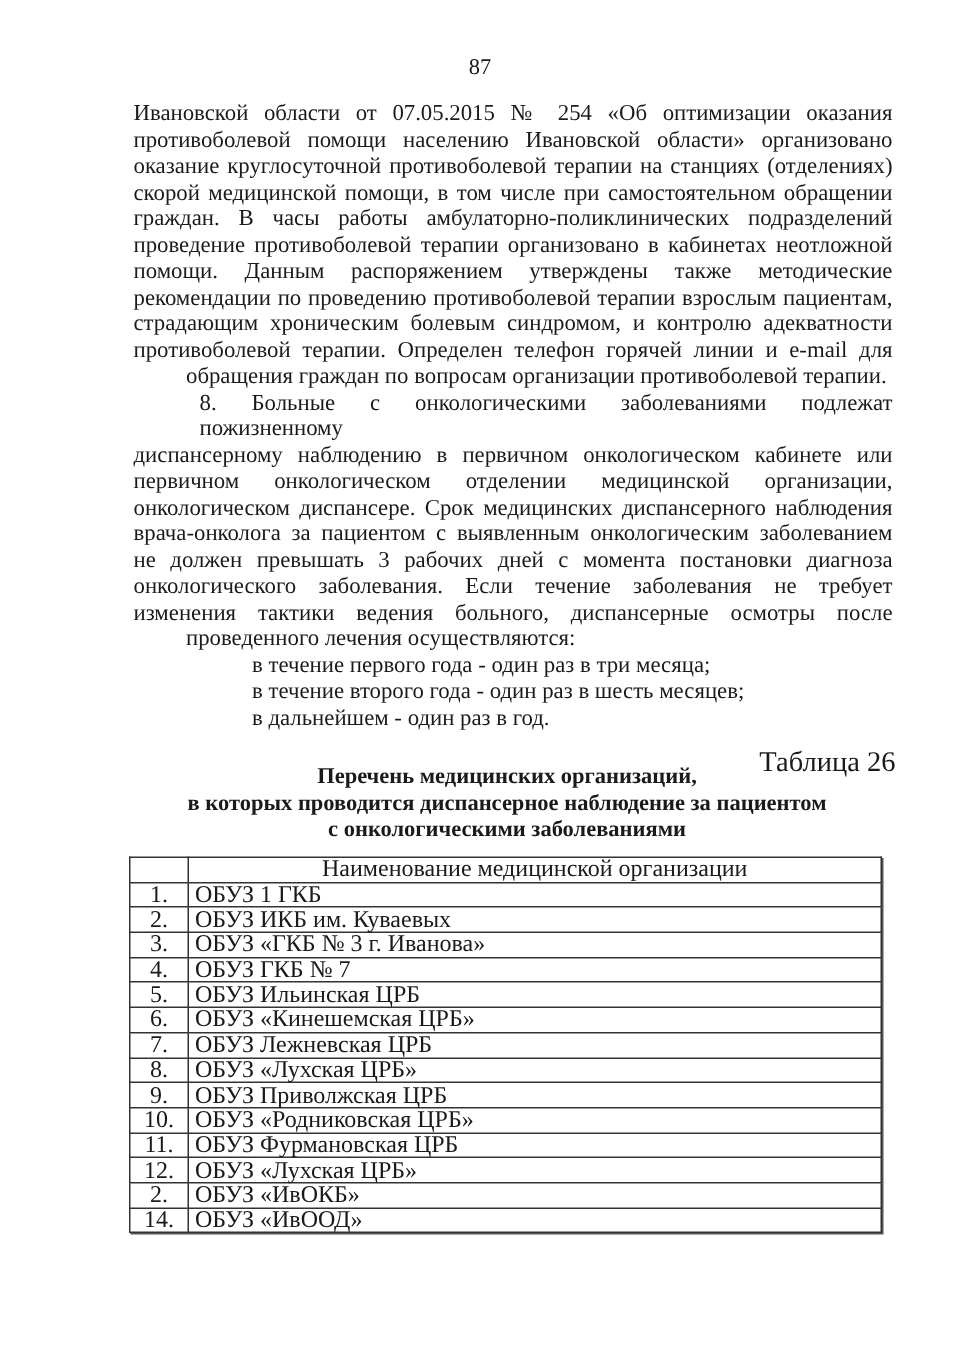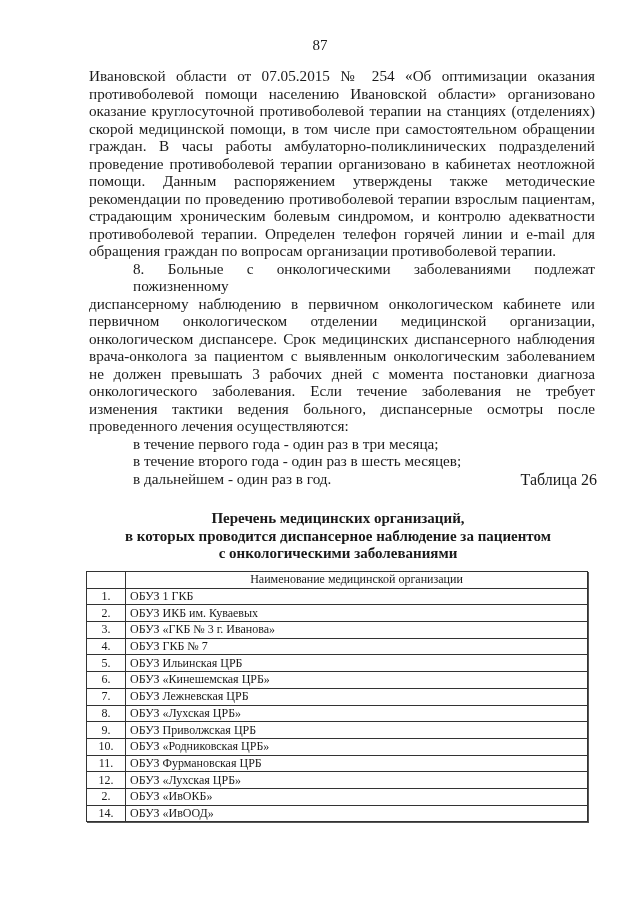--- a/index.html
+++ b/index.html
@@ -5,26 +5,26 @@
   html, body { margin: 0; padding: 0; background: #ffffff; }
   body { width: 640px; height: 905px; position: relative; overflow: hidden;
          font-family: "Liberation Serif", "DejaVu Serif", serif; color: #1a1a1a; }
   .page-number { position: absolute; top: 37px; left: 0; width: 640px; text-align: center;
                  font-size: 15px; }
   .body-text { position: absolute; left: 89px; top: 67px; width: 506px;
                font-size: 15.2px; line-height: 17.5px; text-align: justify; }
   .body-text p { margin: 0; }
   .body-text p.list { padding-left: 44px; text-align: left; }
   .line { display: block; text-align: justify; text-align-last: justify; }
-  .line.last { text-align-last: left; }
-  .table-label { position: absolute; top: 471px; right: 43px; font-size: 16px; }
+  .line.last { text-align-last: left; margin-left: 35px; }
+  .table-label { position: absolute; top: 498px; right: 43px; font-size: 19px; }
   .table-title { position: absolute; top: 510px; left: 0; width: 676px; text-align: center;
                  font-weight: bold; font-size: 15px; line-height: 17.5px; }
   table.orgs { position: absolute; left: 86px; top: 571px; width: 502px;
-               border-collapse: collapse; font-size: 12px; }
+               border-collapse: collapse; font-size: 16px; }
   table.orgs td, table.orgs th { border: 1px solid #333; height: 15.7px; padding: 0 4px;
                font-weight: normal; line-height: 15px; }
   table.orgs th { text-align: center; }
   table.orgs td.num { width: 30px; text-align: center; }
   table.orgs { box-shadow: 1px 1px 0 #555; }
 </style>
 </head>
 <body>
 
 <div class="page-number">87</div>

